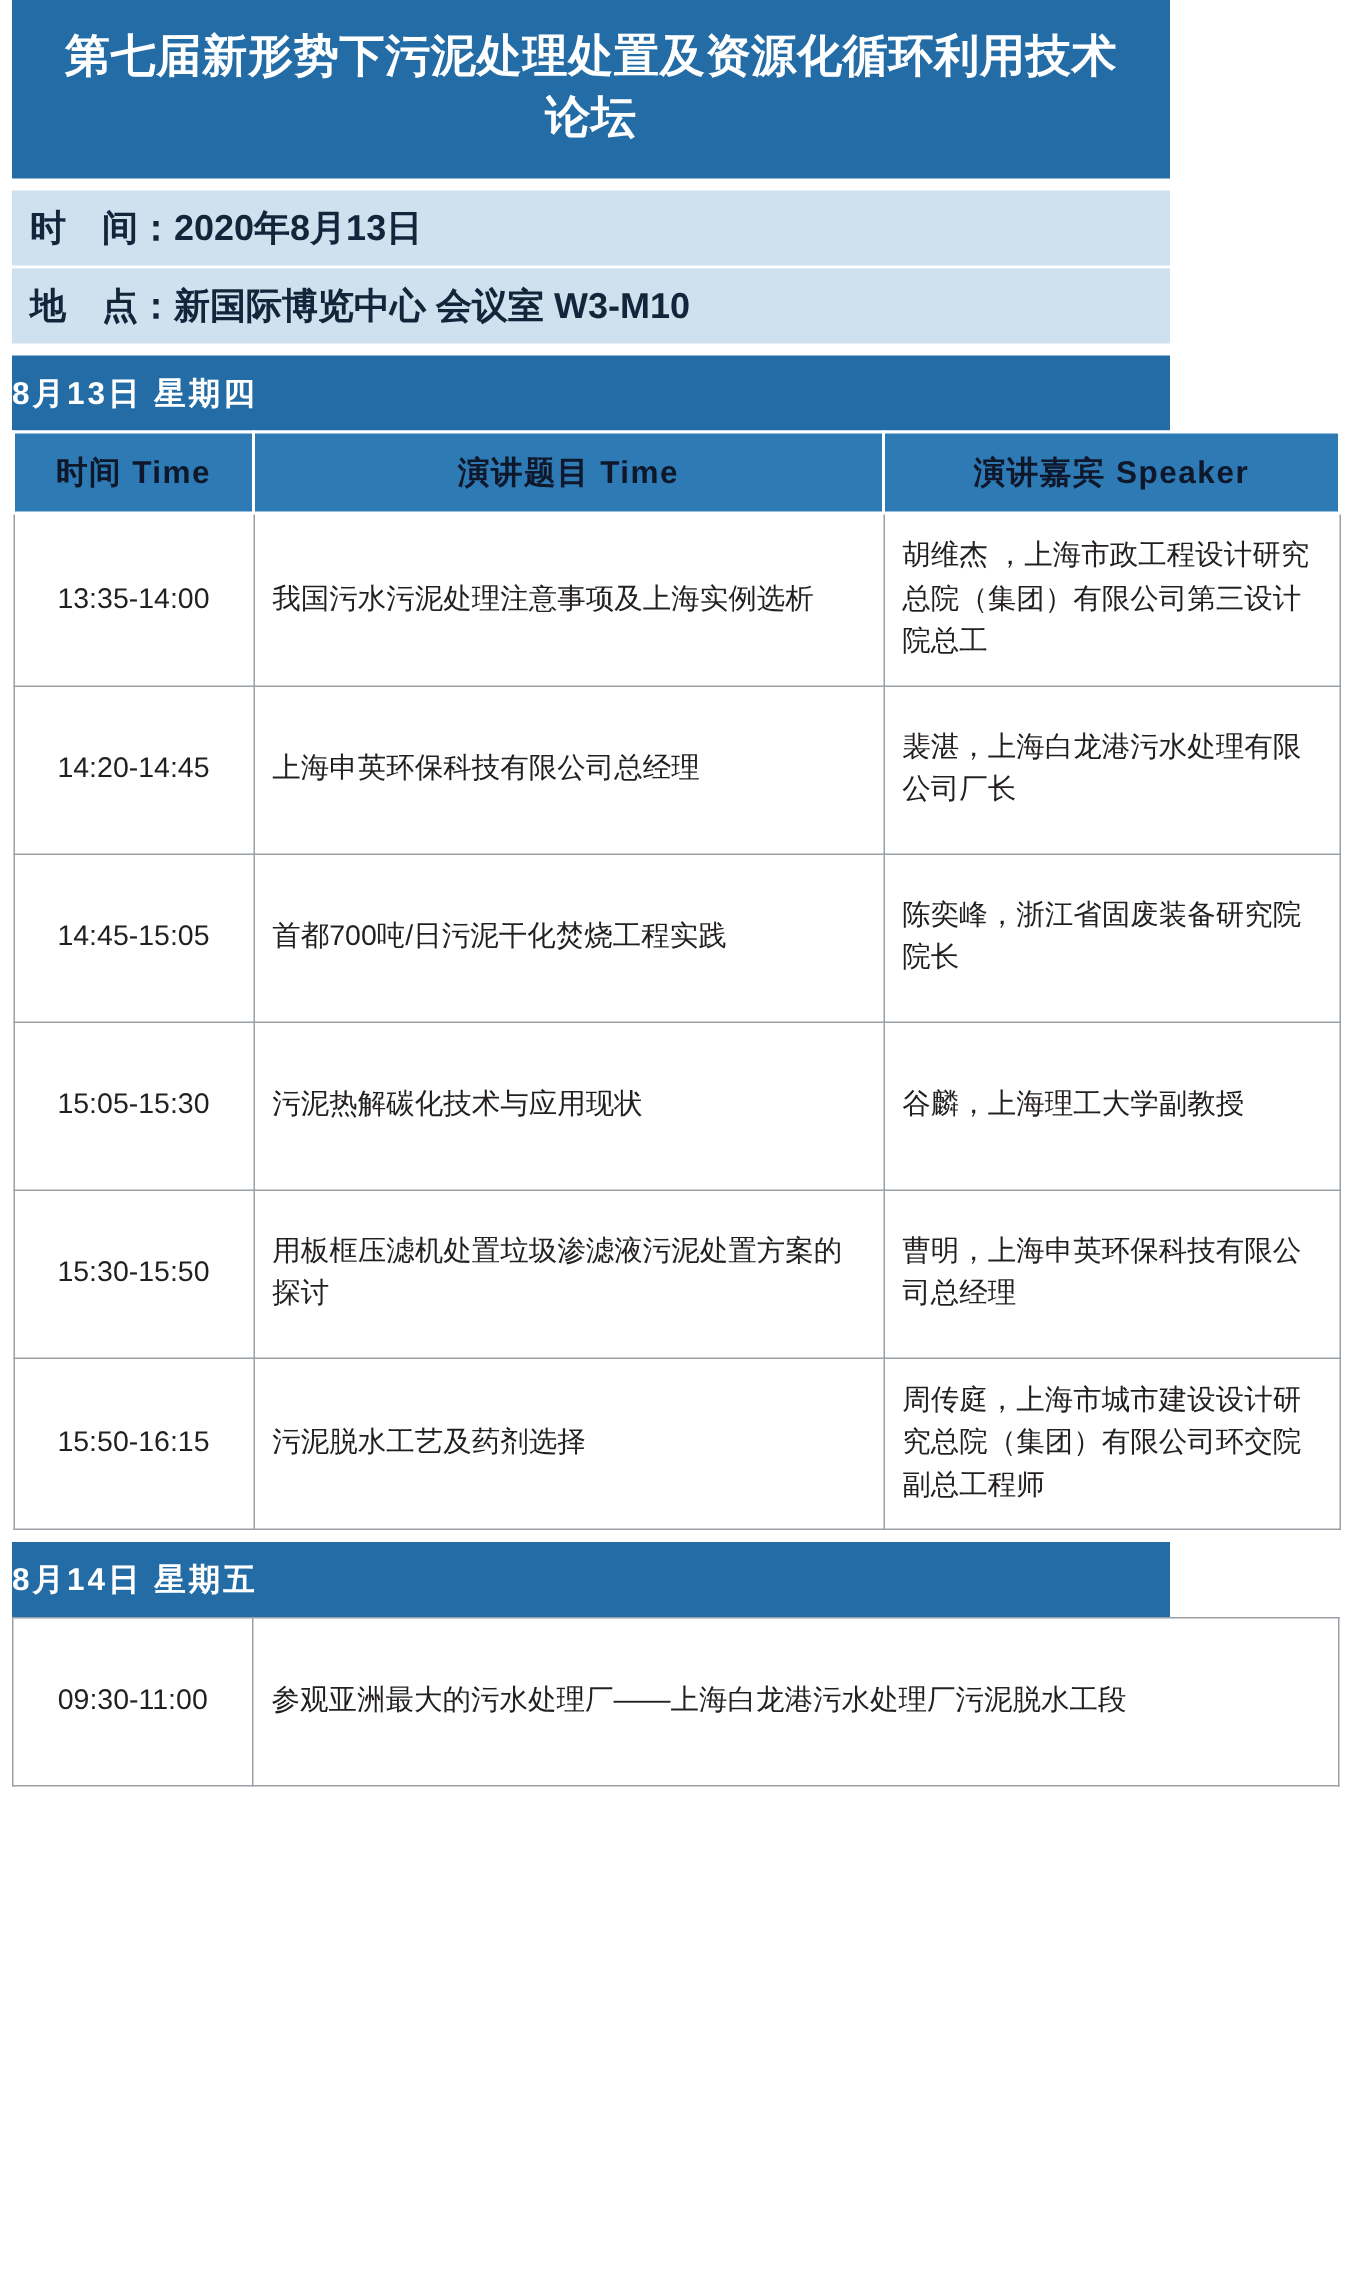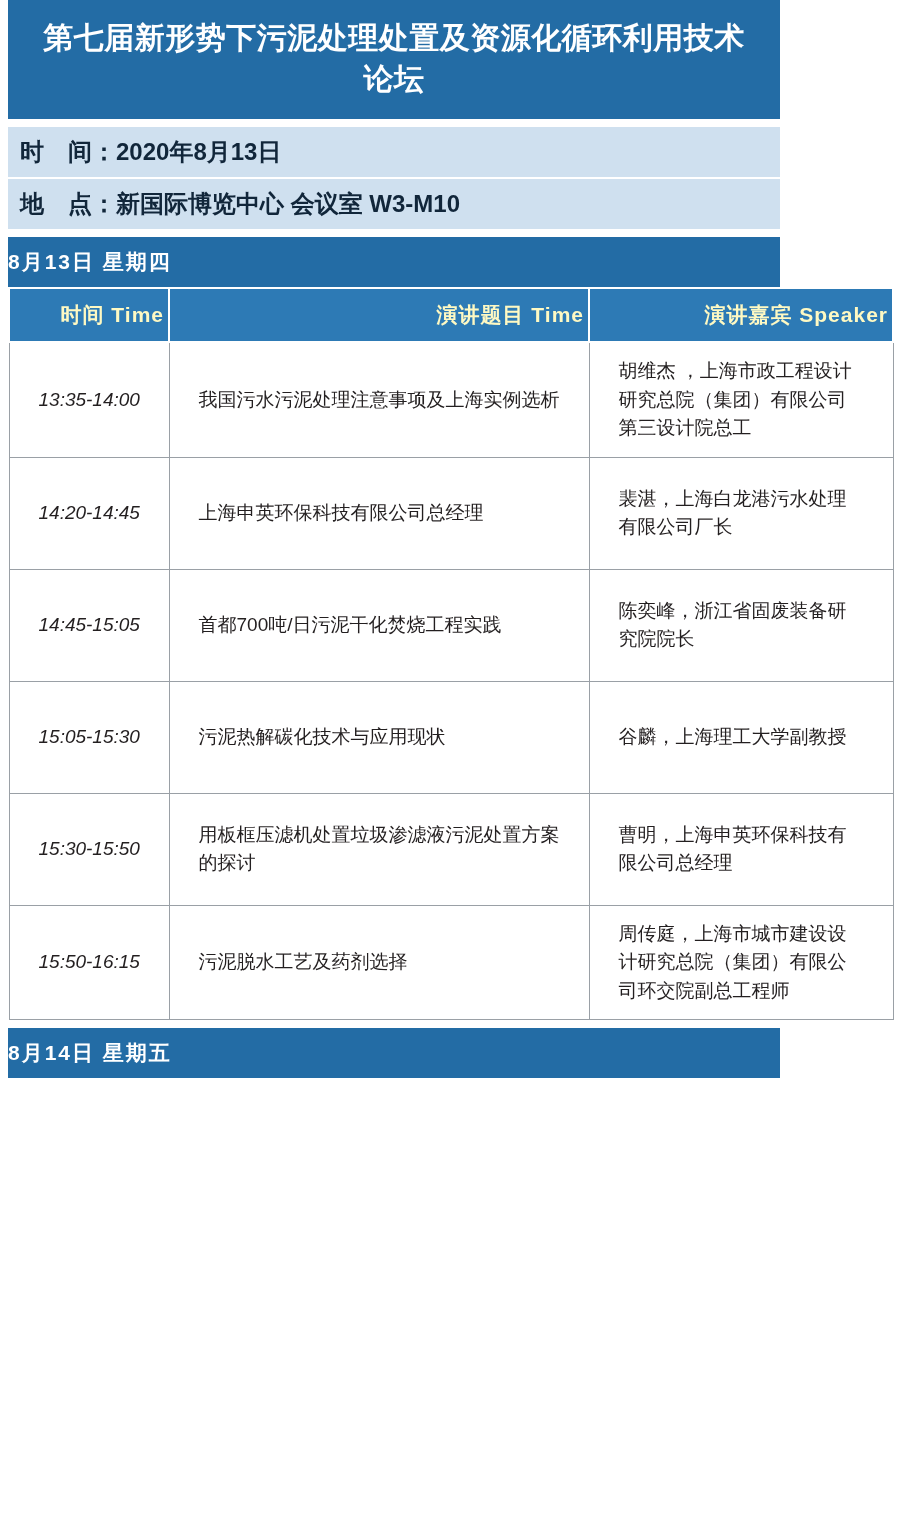--- a/index.html
+++ b/index.html
@@ -64,41 +64,40 @@
     border-collapse: collapse;
     table-layout: fixed;
     margin-top: 0;
   }
   table.agenda col.c-time  { width: 160px; }
   table.agenda col.c-topic { width: 420px; }
   table.agenda col.c-spk   { width: 304px; }
 
   table.agenda thead th {
     background: #2d7ab5;
-    color: #fef9c3;
+    color: #0f172a;
     font-size: 21px;
     font-weight: bold;
-    text-align: right;
+    text-align: center;
     padding: 12px 4px;
     border: 2px solid #ffffff;
     letter-spacing: 1px;
   }
   table.agenda tbody td {
     border: 1px solid #9aa0a6;
     font-size: 19px;
     line-height: 1.5;
-    padding: 14px 29px;
+    padding: 14px 12px;
     vertical-align: middle;
     box-sizing: border-box;
   }
   table.agenda tbody td.time {
     text-align: center;
     white-space: nowrap;
     font-size: 19px;
-    font-style: italic;
   }
   table.agenda tbody td.topic,
   table.agenda tbody td.speaker {
     text-align: left;
   }
   table.agenda tbody tr.tall td { height: 112px; }
 
   
   table.agenda.day2 tbody td.topic-wide {
     text-align: left;
@@ -160,14 +159,26 @@
       <tr class="tall">
         <td class="time">15:50-16:15</td>
         <td class="topic">污泥脱水工艺及药剂选择</td>
         <td class="speaker">周传庭，上海市城市建设设计研究总院（集团）有限公司环交院副总工程师</td>
       </tr>
     </tbody>
   </table>
 
   <div class="day-bar">8月14日  星期五</div>
 
+  <table class="agenda day2">
+    <colgroup>
+      <col class="c-time">
+        <col span="1" style="width:724px">
+    </colgroup>
+    <tbody>
+      <tr class="tall">
+        <td class="time">09:30-11:00</td>
+        <td class="topic-wide">参观亚洲最大的污水处理厂——上海白龙港污水处理厂污泥脱水工段</td>
+      </tr>
+    </tbody>
+  </table>
 
 </div>
 
 </body></html>

